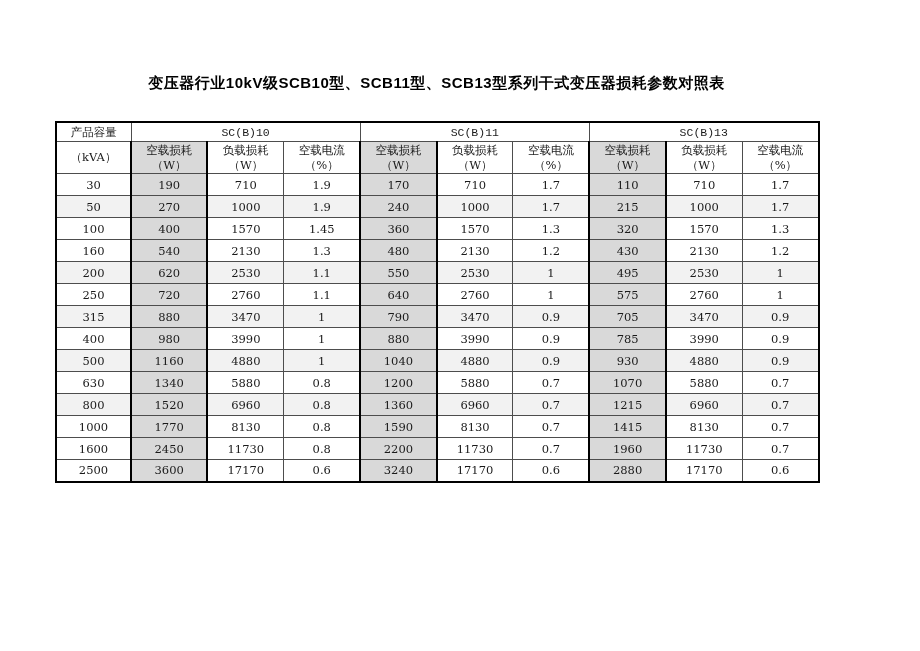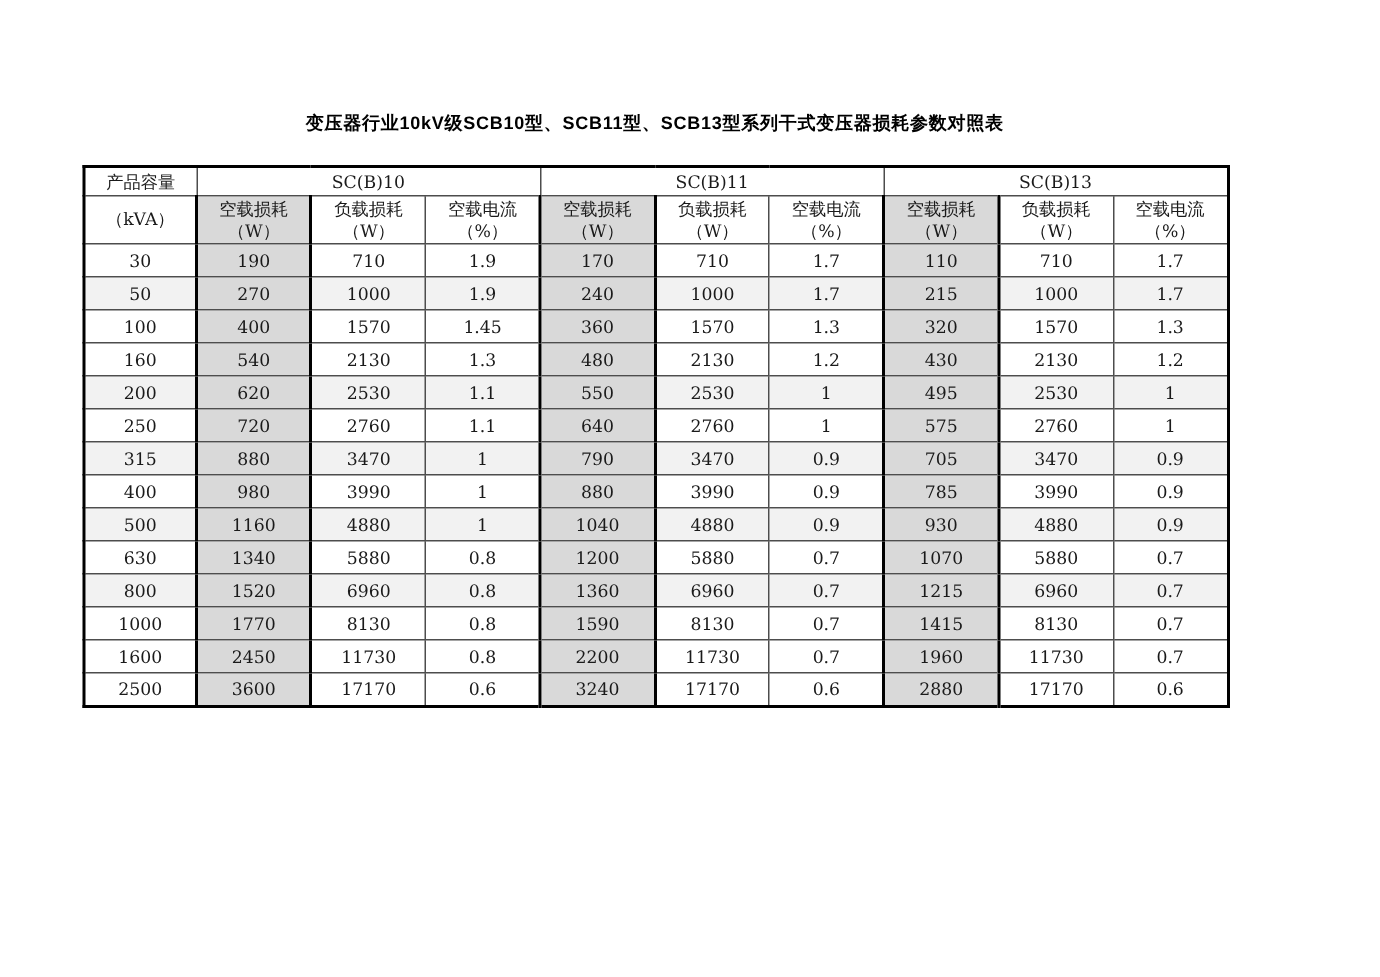--- a/index.html
+++ b/index.html
@@ -9,47 +9,47 @@
     background:var(--page-bg,#ffffff);
     font-family:"DejaVu Serif", serif;
     overflow:hidden;
   }
   .title{
     position:absolute;
     top:74px;left:55px;width:763px;
     text-align:center;
     font-family:"Liberation Sans", sans-serif;
     font-weight:bold;
-    font-size:12px;
+    font-size:15px;
     color:#000000;
     letter-spacing:0.5px;
     white-space:nowrap;
   }
   table.loss{
     position:absolute;
-    top:110px;left:55px;
+    top:121px;left:55px;
     width:763px;
     border-collapse:collapse;
     table-layout:fixed;
     font-size:11.5px;
     color:#1a1a1a;
   }
   table.loss{border:2px solid var(--frame,#000);}
   table.loss th, table.loss td{
     border:1px solid var(--grid,#4d4d4d);
     text-align:center;
     vertical-align:middle;
     padding:0 1px;
     font-weight:normal;
     overflow:hidden;
   }
   tr.hdr1 th{height:18px;}
   tr.hdr2 th{height:31px;line-height:1.25;}
   tbody tr{height:22px;}
-  th.groupcell{border-left:2px solid var(--frame,#000);border-right:2px solid var(--frame,#000);}
+  th.groupcell{border-left:2px solid var(--frame,#000);border-right:2px solid var(--frame,#000);font-family:Liberation Mono, monospace;}
   .noload{
     background:var(--noload,#d9d9d9);
     border-left:2px solid var(--frame,#000) !important;
     border-right:2px solid var(--frame,#000) !important;
   }
   tr.stripe td:not(.noload), tr.stripe th:not(.noload){background:var(--stripe,#f2f2f2);}
 </style>
 </head>
 <body>
 

